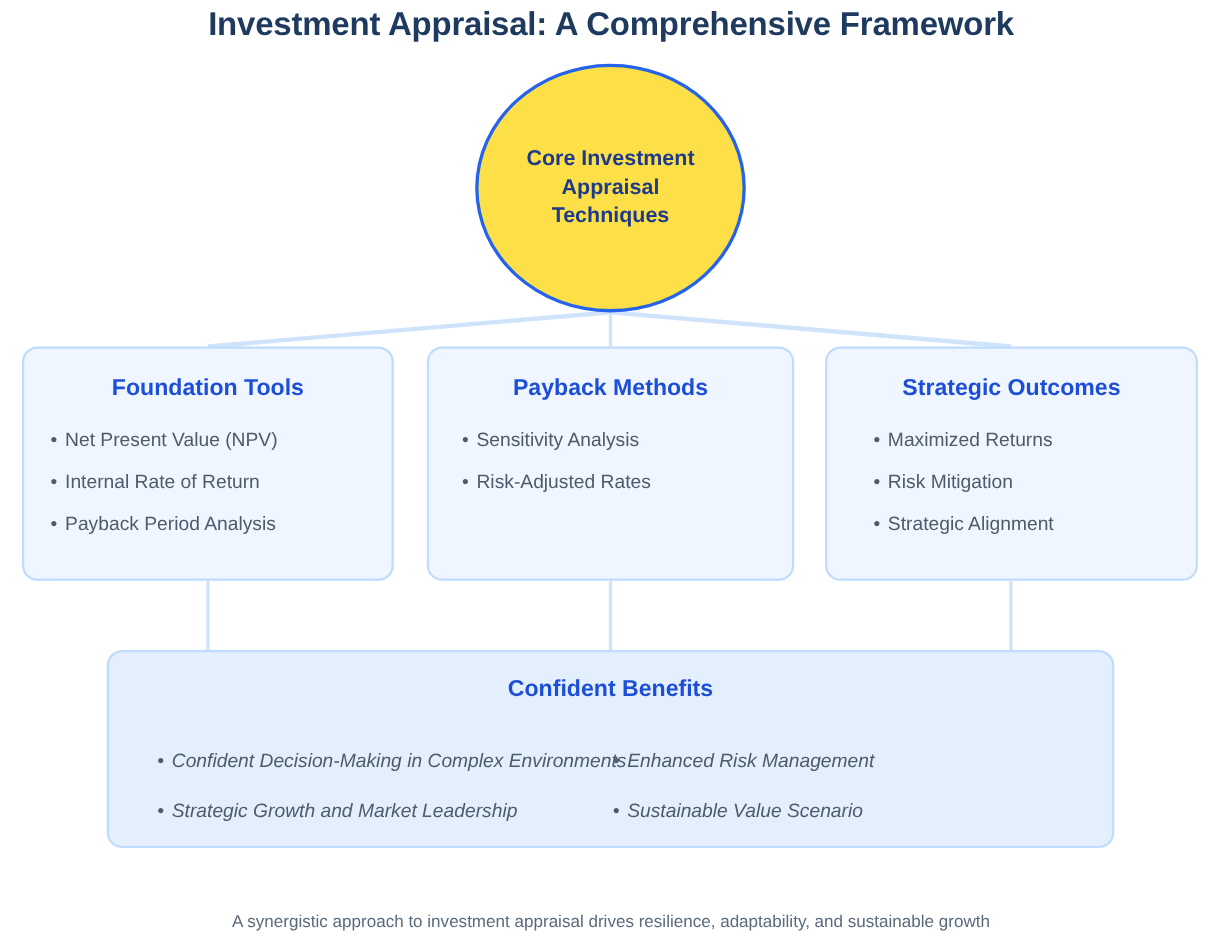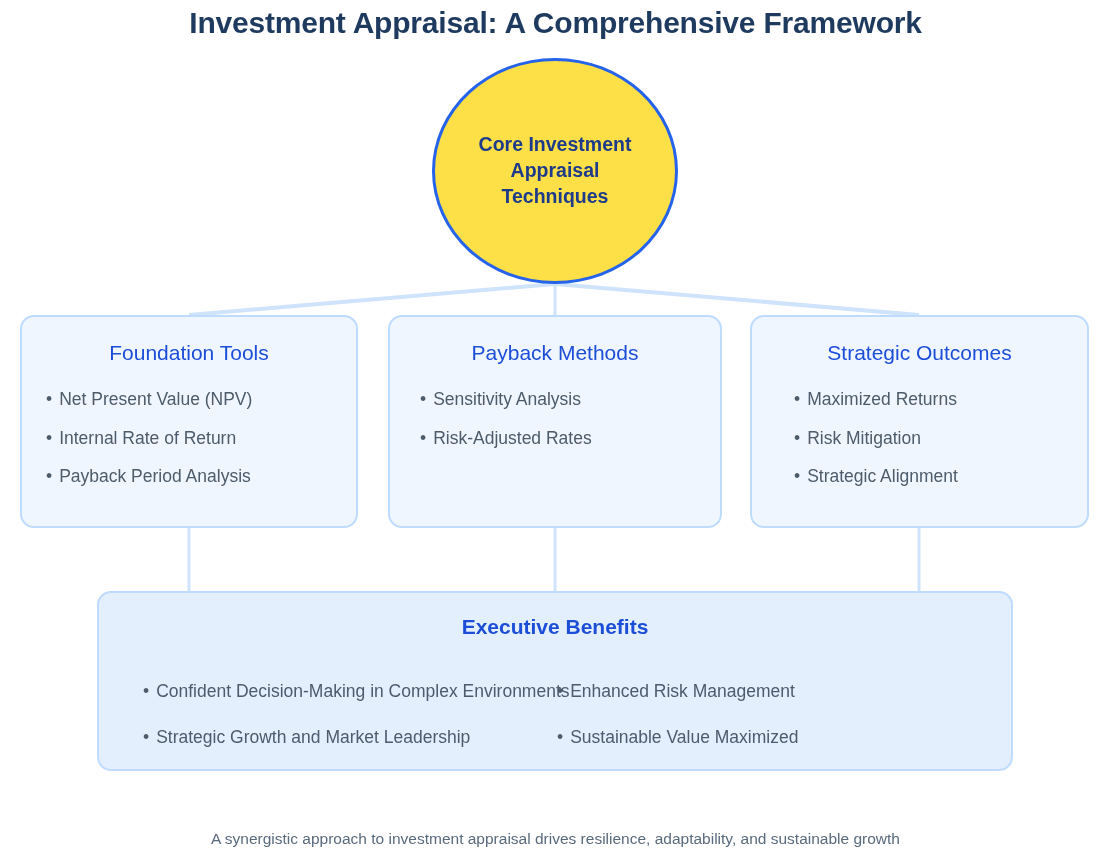--- a/index.html
+++ b/index.html
@@ -78,21 +78,21 @@
     height: 213px;
   }
   .card.c0 { left: 20px;  width: 338px; }
   .card.c1 { left: 388px; width: 334px; }
   .card.c2 { left: 750px; width: 339px; }
 
   .card-title {
     margin-top: 24px;
     text-align: center;
     font-size: 21px;
-    font-weight: normal;
+    font-weight: bold;
     color: #1d4ed8;
     white-space: nowrap;
   }
   .card-list {
     margin: 26px 0 0 0;
     padding: 0;
     list-style: none;
   }
   .card-list li {
     font-size: 17.5px;
@@ -128,20 +128,21 @@
     font-weight: bold;
     color: #1d4ed8;
     white-space: nowrap;
   }
   .benefits-grid {
     position: absolute;
     left: 0;
     top: 76px;
     width: 916px;
     height: 100px;
+    font-style: italic;
   }
   .benefit {
     position: absolute;
     font-size: 17.5px;
     color: #4d5b6b;
     white-space: nowrap;
     line-height: 1;
   }
   .benefit::before {
     content: "\2022";
@@ -208,24 +209,24 @@
   <div class="card c2">
     <div class="card-title">Strategic Outcomes</div>
     <ul class="card-list">
       <li>Maximized Returns</li>
       <li>Risk Mitigation</li>
       <li>Strategic Alignment</li>
     </ul>
   </div>
 
   <div class="benefits">
-    <div class="benefits-title">Executive Benefits</div>
+    <div class="benefits-title">Confident Benefits</div>
     <div class="benefits-grid">
       <div class="benefit r0c0">Confident Decision-Making in Complex Environments</div>
       <div class="benefit r0c1">Enhanced Risk Management</div>
       <div class="benefit r1c0">Strategic Growth and Market Leadership</div>
-      <div class="benefit r1c1">Sustainable Value Maximized</div>
+      <div class="benefit r1c1">Sustainable Value Scenario</div>
     </div>
   </div>
 
   <div class="footer-note">A synergistic approach to investment appraisal drives resilience, adaptability, and sustainable growth</div>
 
 </div>
 
 </body></html>

